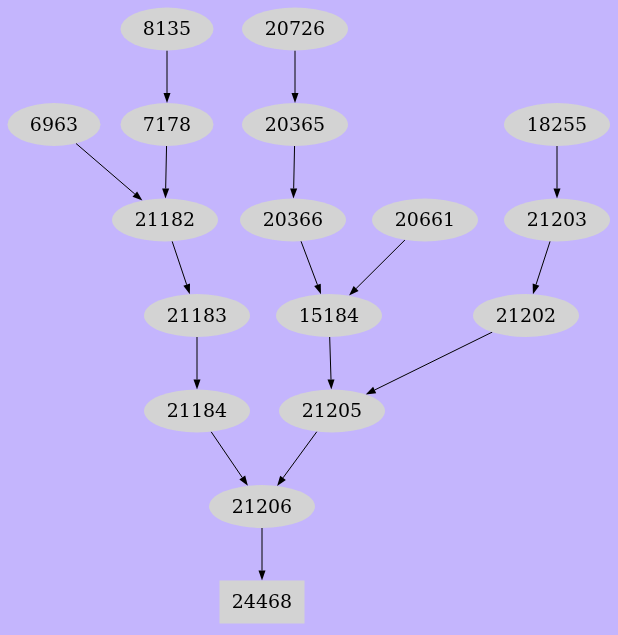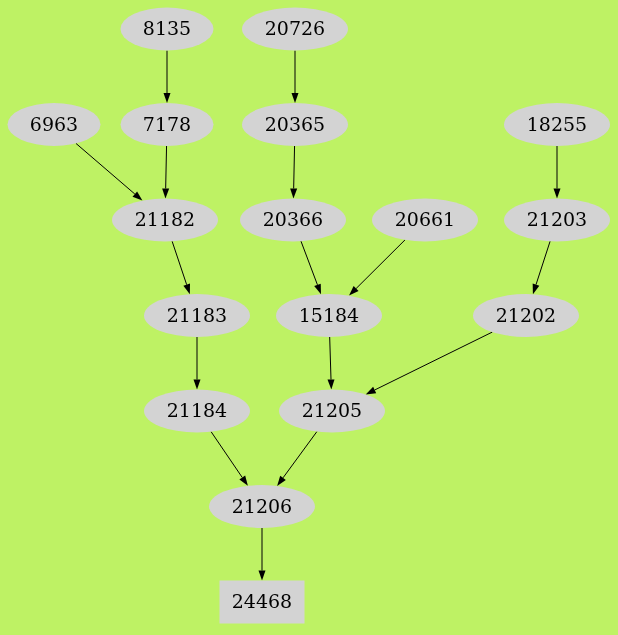--- a/index.html
+++ b/index.html
@@ -4,21 +4,21 @@
 <style>
   html, body {
     margin: 0;
     padding: 0;
     background: #ffffff;
   }
   .graph-canvas {
     position: relative;
     width: 618px;
     height: 635px;
-    background: #bef264;
+    background: #c4b5fd;
     overflow: hidden;
   }
   .graph-canvas svg {
     display: block;
     width: 618px;
     height: 635px;
   }
   .node-label {
     font-family: "DejaVu Serif", "Liberation Serif", serif;
     font-size: 19px;

